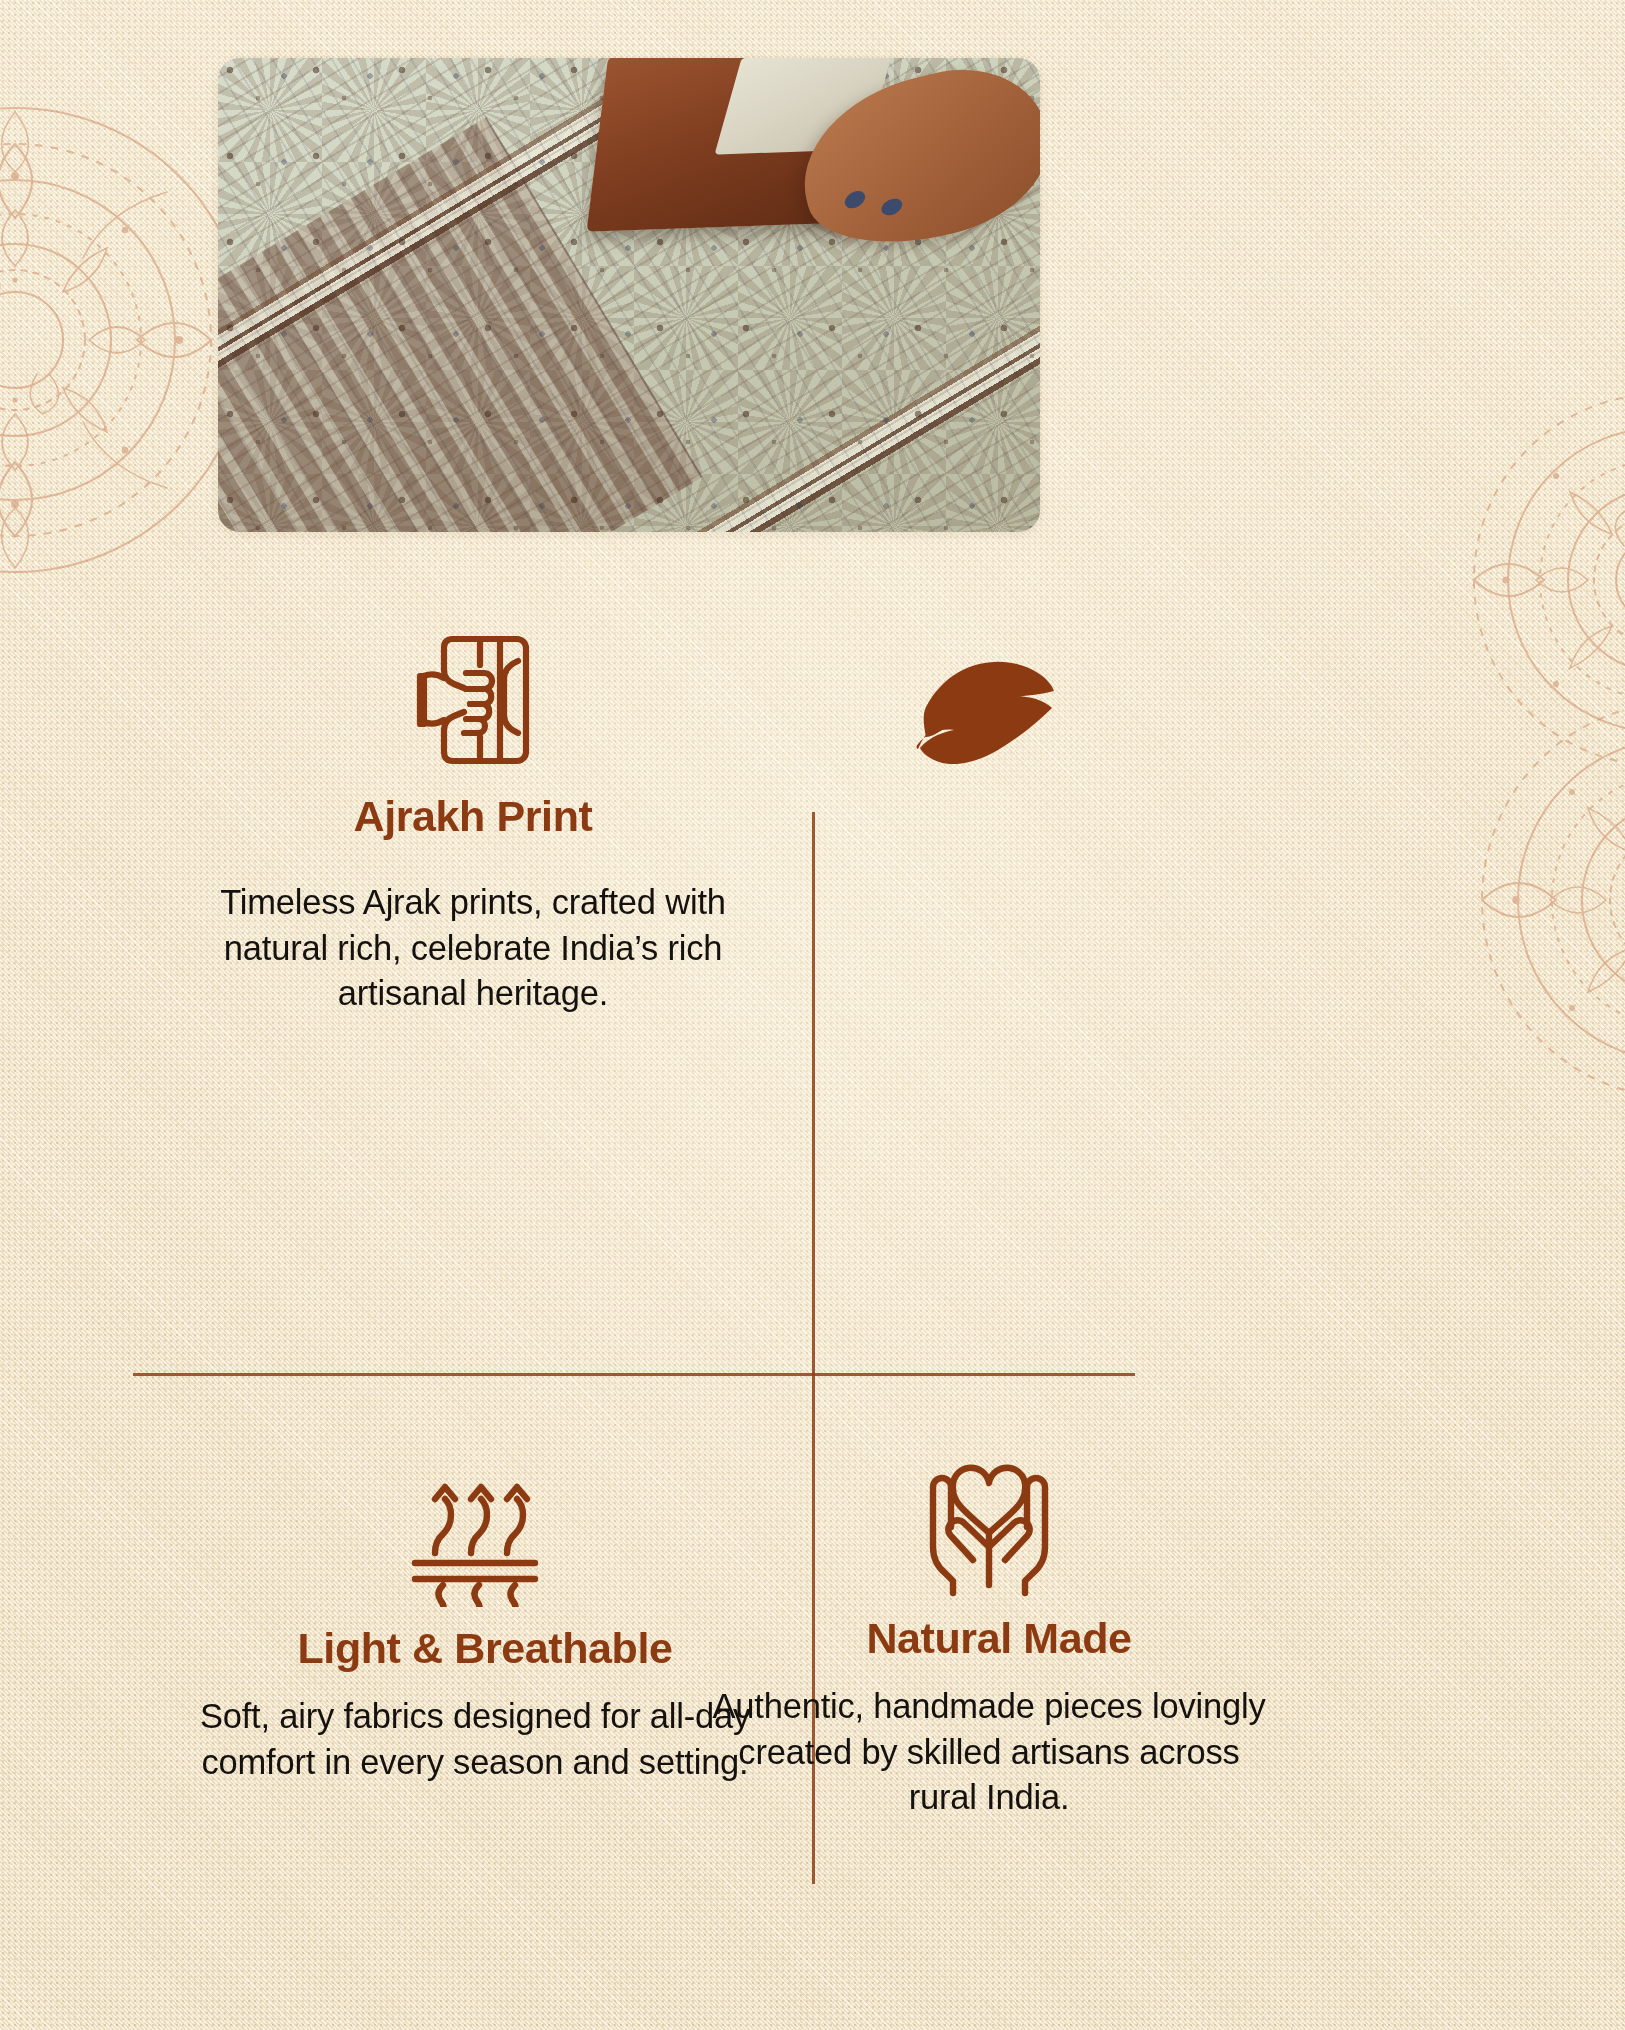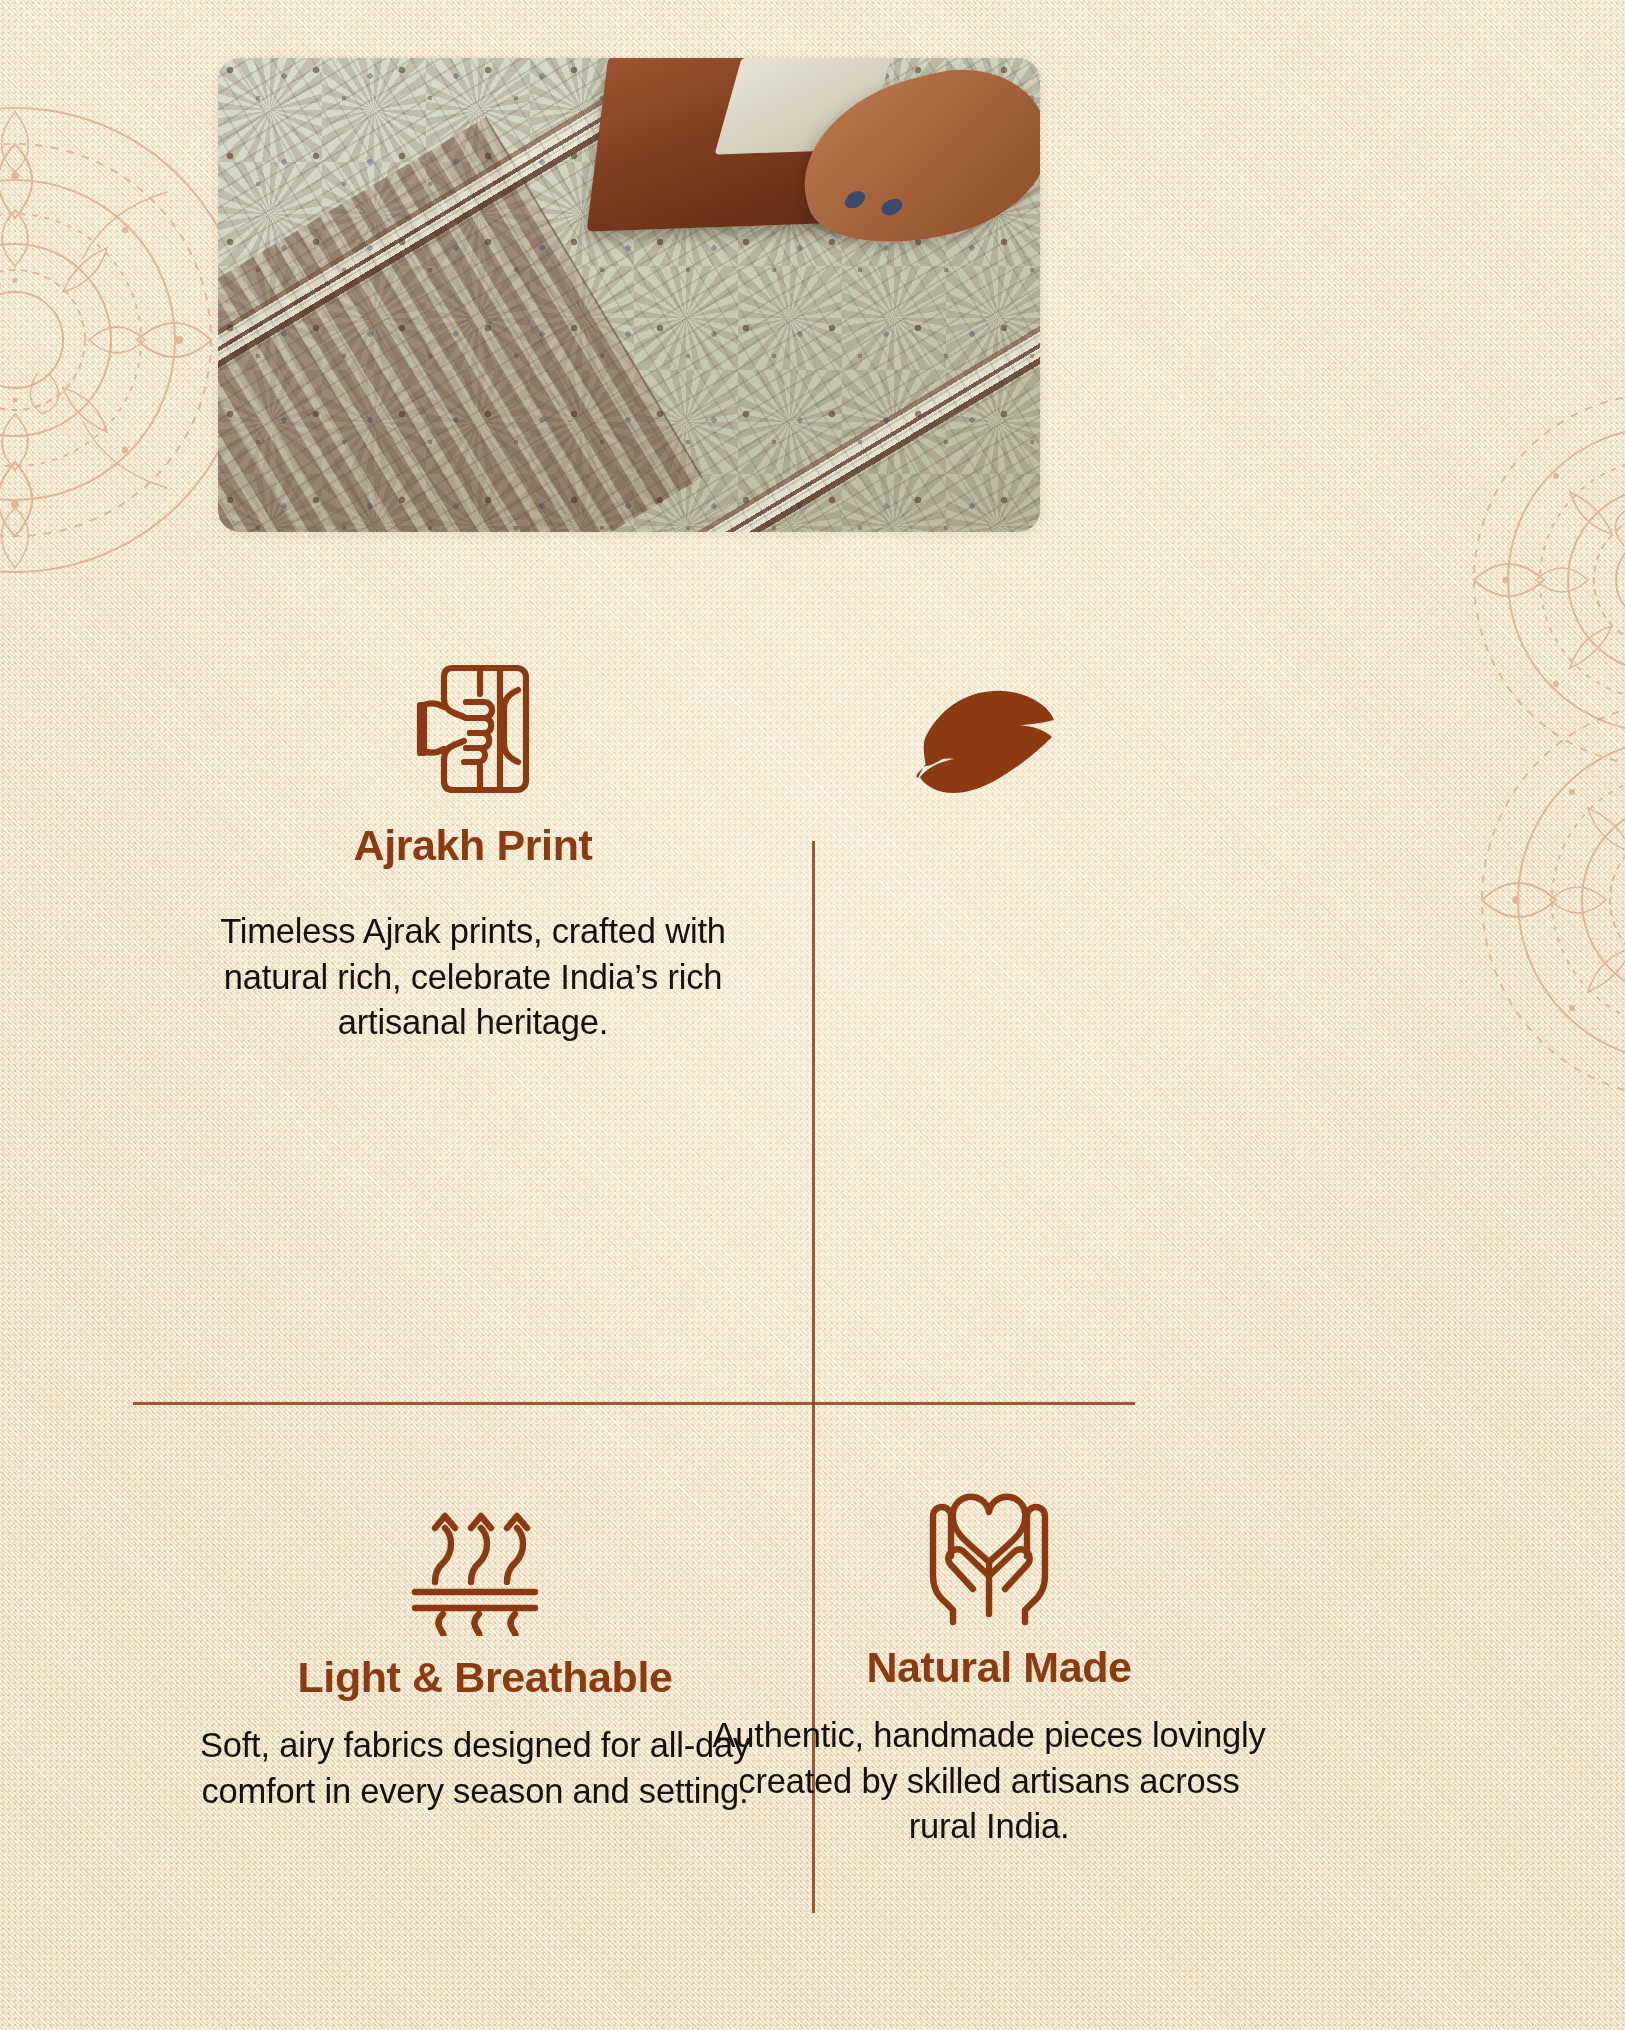--- a/index.html
+++ b/index.html
@@ -143,21 +143,21 @@
   }
   #hero .hand .nail{
     position:absolute;width:22px;height:15px;border-radius:50%;
     background:#3c4a6b;
   }
   #hero .hand .n1{left:36px;top:96px;transform:rotate(-18deg);}
   #hero .hand .n2{left:70px;top:112px;transform:rotate(-12deg);}
 
   
   #grid{
-    position:absolute;left:133px;top:636px;width:1002px;height:1250px;padding-left:12px;
+    position:absolute;left:133px;top:607px;width:1002px;height:1250px;padding-left:12px;
   }
   .v-div{
     position:absolute;left:679px;top:205px;width:3px;height:1072px;
     background:#8c3f16;opacity:.85;
   }
   .h-div{
     position:absolute;left:0px;top:766px;width:1002px;height:3px;
     background:#8c3f16;opacity:.85;
   }
 

